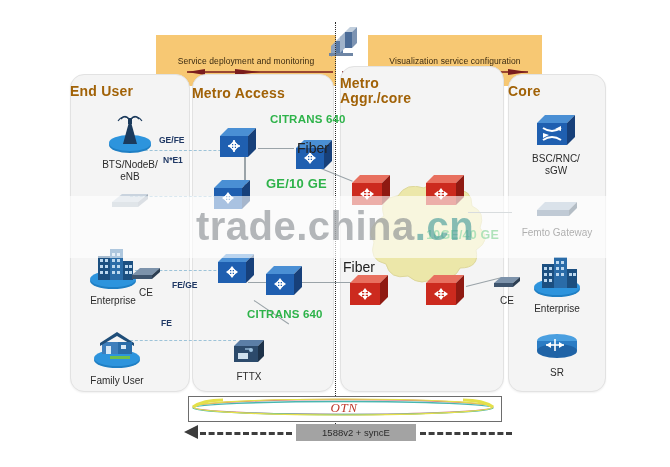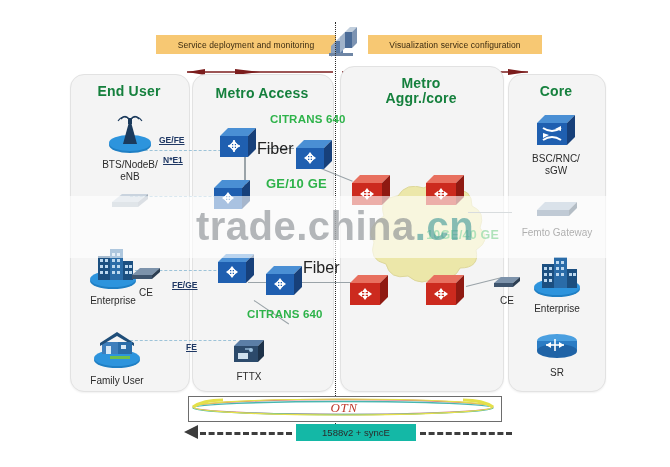--- a/index.html
+++ b/index.html
@@ -14,21 +14,21 @@
 
   
   .banner{
     position:absolute;
     background:#f7c873;
     color:#3a2a10;
     font-size:8.5px;
     letter-spacing:.1px;
     display:flex;align-items:center;justify-content:center;
     white-space:nowrap;
-    padding:0 6px;
+    padding:16px 6px;
   }
   #banner-left{left:156px;top:35px;width:168px;height:19px;}
   #banner-right{left:368px;top:35px;width:162px;height:19px;}
 
   .otnm-label{
     position:absolute;left:300px;top:57px;width:90px;height:14px;
     font-size:10px;color:#3b3b3b;text-align:center;letter-spacing:.3px;
   }
   .otnm-icon{position:absolute;left:327px;top:26px;width:34px;height:32px;}
 
@@ -50,44 +50,43 @@
     border:1px solid #e2e2e2;
     border-radius:14px;
     box-shadow:0 1px 2px rgba(0,0,0,.06);
   }
   #panel-enduser{left:70px;top:74px;width:118px;height:316px;}
   #panel-access{left:192px;top:74px;width:140px;height:316px;}
   #panel-aggr  {left:340px;top:66px;width:162px;height:324px;}
   #panel-core  {left:508px;top:74px;width:96px;height:316px;}
 
   .panel-title{
-    position:absolute;width:100%;text-align:center;
-    font-size:14px;font-weight:bold;color:#15803d;
+    position:absolute;width:100%;text-align:left;
+    font-size:14px;font-weight:bold;color:#a16207;
     letter-spacing:.2px;line-height:15px;
   }
 
   
   .node{position:absolute;text-align:center;}
   .node .cap{
     font-size:10px;color:#2b2b2b;line-height:11px;margin-top:1px;
     white-space:nowrap;
   }
 
   
   .linklabel{
     position:absolute;font-size:8.5px;font-weight:bold;color:#1f3864;
     white-space:nowrap;
-    text-decoration:underline;
   }
   .greenlabel{
     position:absolute;font-size:11.5px;font-weight:bold;color:#2eb34a;
     white-space:nowrap;letter-spacing:.2px;
   }
   .fiberlabel{
-    position:absolute;font-size:16px;color:#222;white-space:nowrap;
+    position:absolute;font-size:14px;color:#222;white-space:nowrap;margin-left:40px;
   }
 
   
   .dashline{
     position:absolute;border-top:1px dashed #9dc3d8;height:0;
   }
   
   .solidline{position:absolute;background:#9aa3a8;height:1px;}
 
   
@@ -104,21 +103,21 @@
     border:1.6px solid #6d6d6d;background:#ffffff;
   }
   .otn-text{
     position:absolute;left:188px;top:399px;width:312px;height:18px;
     display:flex;align-items:center;justify-content:center;
     font-size:13px;font-style:italic;color:#c0392b;
     font-family:"Liberation Serif", serif;letter-spacing:.5px;
   }
   .sync-box{
     position:absolute;left:296px;top:424px;width:120px;height:17px;
-    background:#14b8a6;display:flex;align-items:center;justify-content:center;
+    background:#a3a3a3;display:flex;align-items:center;justify-content:center;
     font-size:9.5px;color:#2b2b2b;white-space:nowrap;
   }
   .syncline{position:absolute;top:432px;height:0;border-top:3px dashed #3d3d3d;}
   #syncline-l{left:200px;width:92px;}
   #syncline-r{left:420px;width:92px;}
   .sync-arrow{
     position:absolute;left:184px;top:425px;width:0;height:0;
     border-top:7px solid transparent;border-bottom:7px solid transparent;
     border-right:14px solid #3d3d3d;
   }
@@ -267,21 +266,21 @@
       <rect x="18" y="20" width="5" height="8" fill="#d8e8f5"></rect>
       <rect x="33" y="19" width="5" height="4" fill="#d8e8f5"></rect>
       <rect x="22" y="30" width="20" height="3" fill="#6fc04a"></rect>
     </svg>
     <div class="cap">Family User</div>
   </div>
 
   <div class="linklabel" style="left:159px;top:135px;">GE/FE</div>
   <div class="linklabel" style="left:163px;top:155px;">N*E1</div>
   <div class="linklabel" style="left:162px;top:280px;padding-left:10px;">FE/GE</div>
-  <div class="linklabel" style="left:186px;top:318px;margin-top:24px;">FE</div>
+  <div class="linklabel" style="left:161px;top:318px;">FE</div>
 
   <div class="solidline" style="left:244px;top:156px;width:2px;height:32px;"></div>
   <div class="solidline" style="left:258px;top:148px;width:36px;"></div>
   <div class="solidline" style="left:321px;top:168px;width:34px;transform:rotate(22deg);transform-origin:left;"></div>
   <div class="solidline" style="left:248px;top:282px;width:28px;"></div>
   <div class="solidline" style="left:300px;top:282px;width:58px;"></div>
   <div class="solidline" style="left:254px;top:300px;width:42px;transform:rotate(34deg);transform-origin:left;"></div>
 
   <div class="node" style="left:218px;top:126px;">
     <svg width="40" height="34" viewBox="0 0 40 34">

